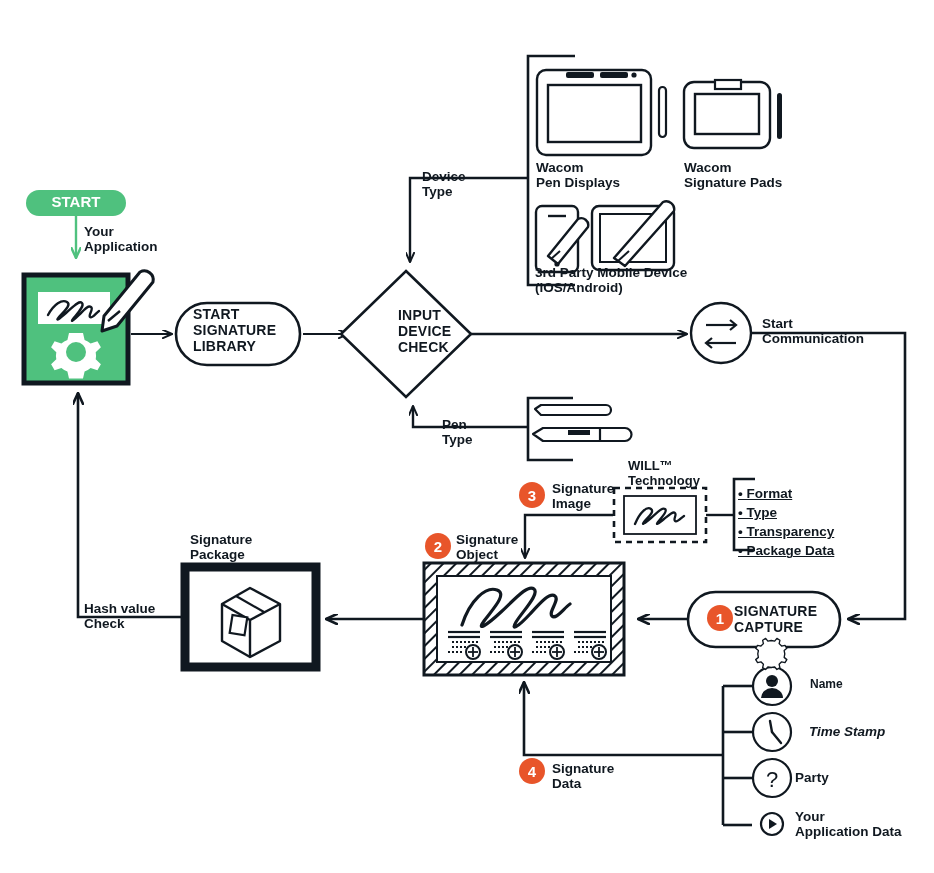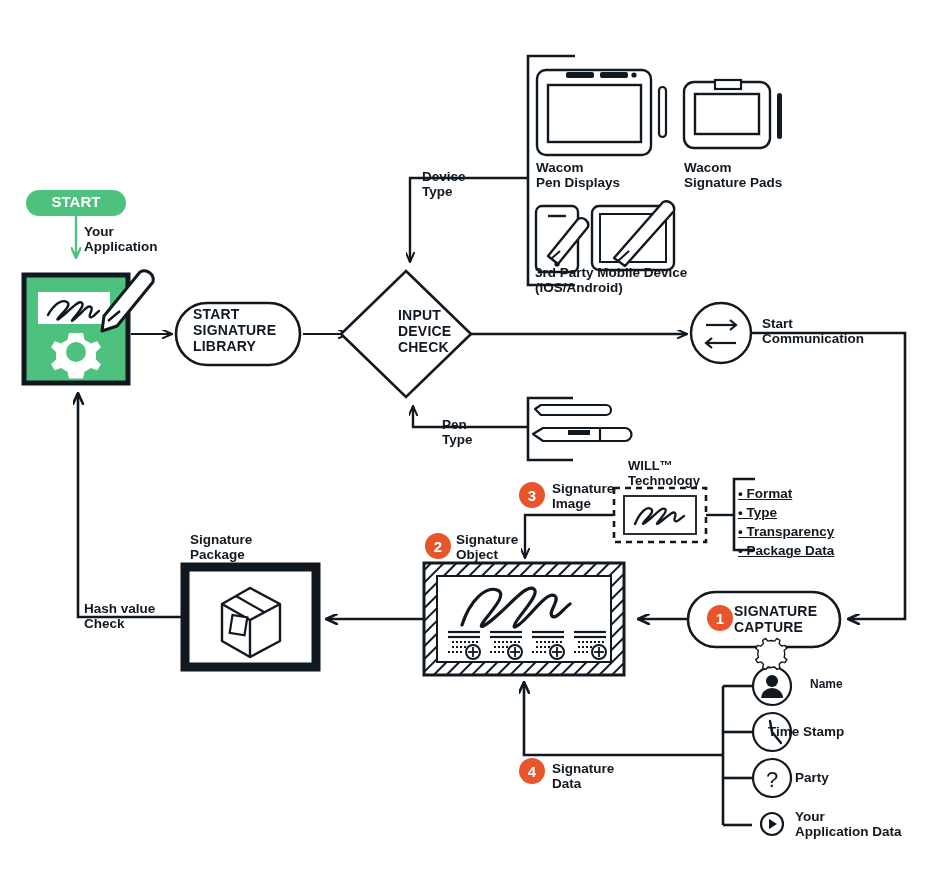--- a/index.html
+++ b/index.html
@@ -331,18 +331,18 @@
   <div class="lbl b" style="left:84px;top:601px;font-size:13.5px;">Hash value
 Check</div>
 
   <div class="node-txt" style="left:734px;top:604px;font-size:14px;letter-spacing:.2px;">SIGNATURE
 CAPTURE</div>
 
   <div class="lbl b" style="left:552px;top:761px;font-size:13.5px;">Signature
 Data</div>
 
   <div class="lbl b" style="left:810px;top:678px;font-size:12px;">Name</div>
-  <div class="lbl b" style="left:768px;top:724px;font-size:13.5px;">Time Stamp</div>
+  <div class="lbl b" style="left:809px;top:724px;font-size:13.5px;font-style:italic;">Time Stamp</div>
   <div class="lbl b" style="left:795px;top:770px;font-size:13.5px;">Party</div>
   <div class="lbl b" style="left:795px;top:809px;font-size:13.5px;">Your
 Application Data</div>
 
 </div>
 
 </body></html>

